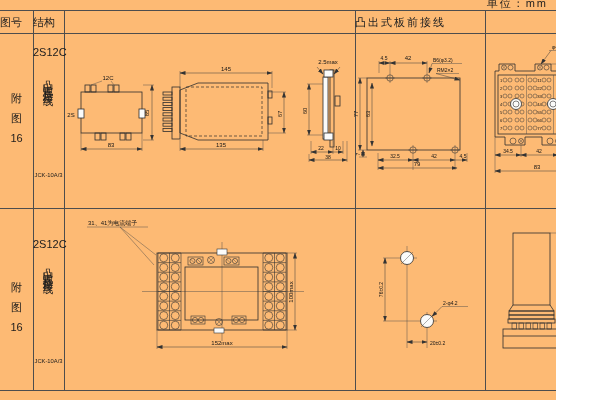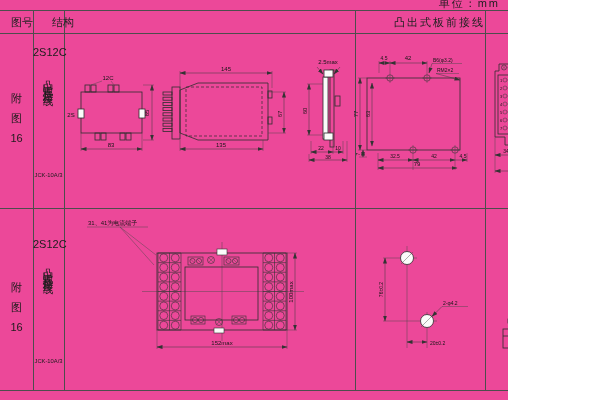--- a/index.html
+++ b/index.html
@@ -1,20 +1,20 @@
 <!DOCTYPE html>
 <html><head>
 <meta charset="utf-8">
 <style>
   html,body{margin:0;padding:0}
-  .page{position:relative;width:508px;height:400px;background:#ec4899;overflow:hidden;
+  .page{position:relative;width:556px;height:400px;background:#fdba74;overflow:hidden;
         font-family:"Liberation Sans",sans-serif;color:#1c1c1c}
   .hl,.vl{position:absolute;background:#4d4d4d}
   .hl{height:1px}.vl{width:1px}
-  .hdr{position:absolute;top:15px;font-size:11px;color:#222;text-align:right}
+  .hdr{position:absolute;top:15px;font-size:11px;color:#222;text-align:left}
   .ls8{letter-spacing:8px}.ls2{letter-spacing:2px}
   .figcell{position:absolute;width:33px;font-size:11px;text-align:center;line-height:20px}
   .model{position:absolute;left:33px;width:31px;font-size:11px;text-align:center}
   .vwrap{position:absolute;left:33px;width:31px;display:flex;justify-content:center}
   .vtext{writing-mode:vertical-rl;text-orientation:upright;font-size:10.5px;letter-spacing:2.5px}
   .relay{position:absolute;left:33px;width:31px;font-size:5.8px;text-align:center}
   .unit{position:absolute;top:-4px;right:8px;font-size:11px;letter-spacing:2px}
   svg{position:absolute;overflow:visible}
   svg text{font-family:"Liberation Sans",sans-serif;fill:#161616}
   .ln{stroke:#2e2e2e;stroke-width:.8;fill:none}
@@ -37,21 +37,21 @@
   <div class="hl" style="top:33px;left:0;width:592px"></div>
   <div class="hl" style="top:208px;left:0;width:592px"></div>
   <div class="hl" style="top:390px;left:0;width:592px"></div>
   <div class="vl" style="left:33px;top:10px;height:380px"></div>
   <div class="vl" style="left:64px;top:10px;height:380px"></div>
   <div class="vl" style="left:355px;top:10px;height:380px"></div>
   <div class="vl" style="left:485px;top:10px;height:380px"></div>
   <div class="vl" style="left:591px;top:10px;height:380px"></div>
 
   <div class="hdr" style="left:0;width:33px">图号</div>
-  <div class="hdr" style="left:43px;width:31px">结构</div>
+  <div class="hdr" style="left:33px;width:31px">结构</div>
   <div class="hdr ls2" style="left:355px;width:130px">凸出式板前接线</div>
 
   <div class="figcell" style="top:88px">
     <span>附</span><br>
     <span>图</span><br>
     <span>16</span>
   </div>
   <div class="model" style="top:46px">2S12C</div>
   <div class="vwrap" style="top:72px;height:96px">
     <span class="vtext">凸出式板后接线</span>

